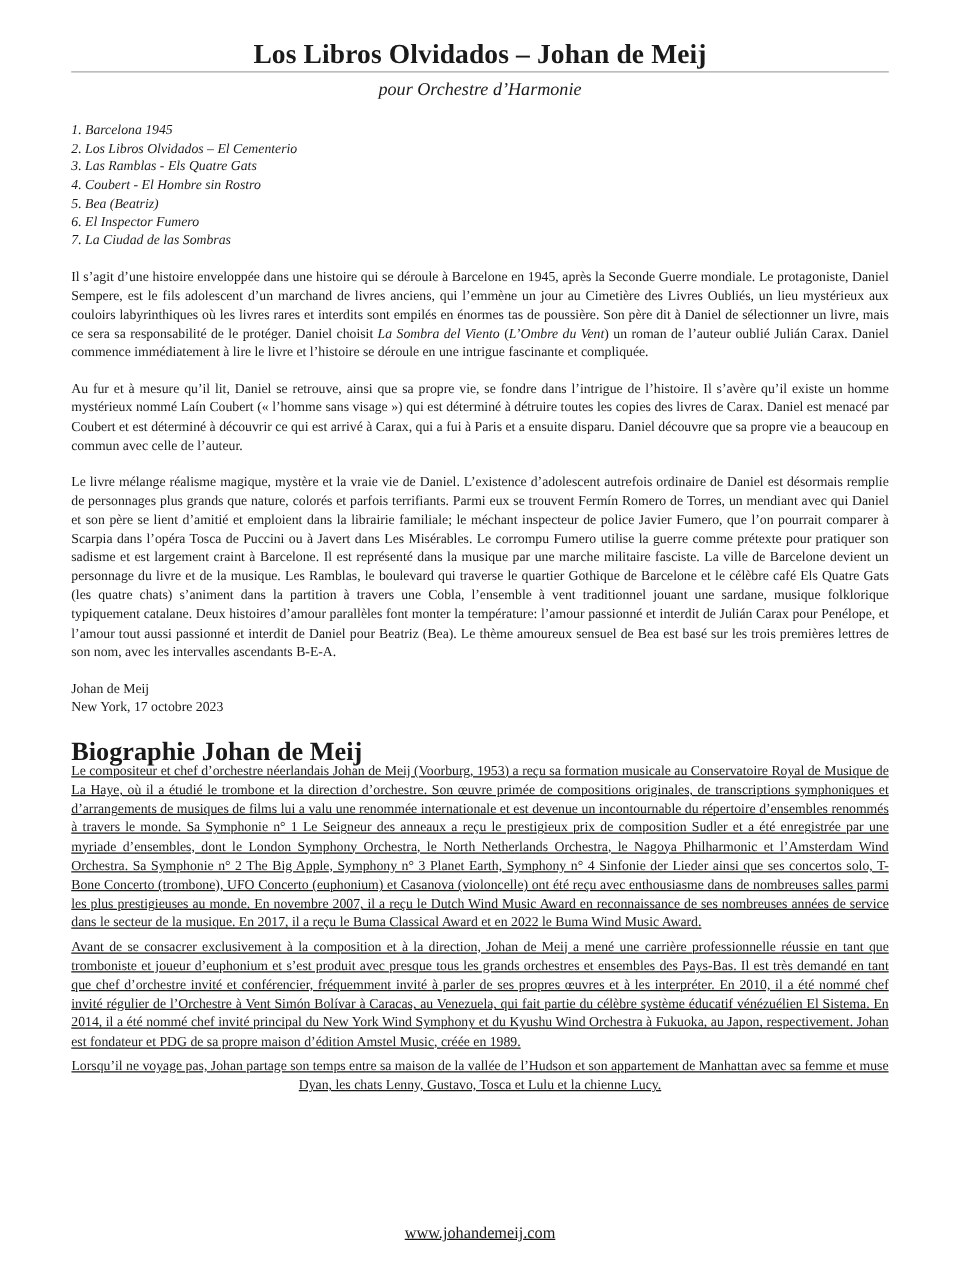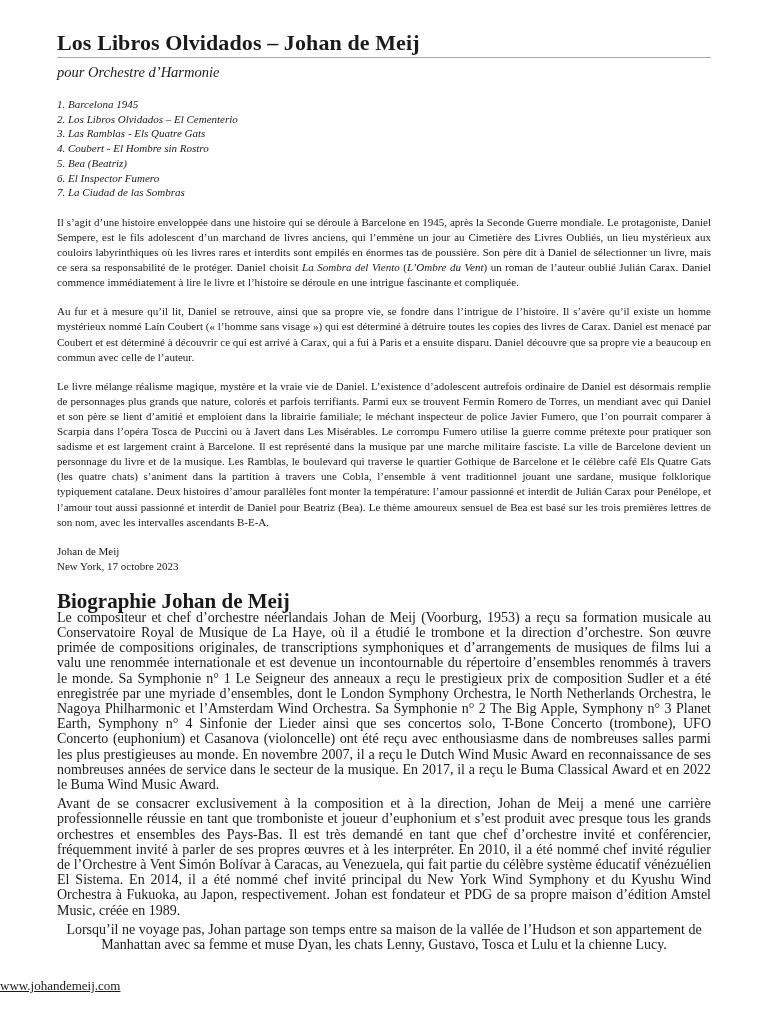--- a/index.html
+++ b/index.html
@@ -1,33 +1,33 @@
 <!DOCTYPE html>
 <html><head>
   <meta charset="utf-8">
   <style>
     html, body { margin: 0; padding: 0; background: #ffffff; }
     body { width: 768px; height: 1024px; position: relative; overflow: hidden;
       font-family: "DejaVu Serif", "Liberation Serif", serif; color: #1a1a1a; }
     .page { position: absolute; left: 57px; top: 30px; width: 654px; }
     .title { font-family: "Liberation Serif", serif; font-weight: bold; font-size: 22px;
-      line-height: 26px; margin: 0; padding-bottom: 1px; border-bottom: 1px solid #a8a8a8; letter-spacing: 0.1px; }
-    .subtitle { font-family: "Liberation Serif", serif; font-style: italic; font-size: 14.5px; margin: 5px 0 16px 0; line-height: 18px; }
+      line-height: 26px; margin: 0; padding-bottom: 1px; border-bottom: 1px solid #a8a8a8; letter-spacing: 0.1px; text-align: center; }
+    .subtitle { font-family: "Liberation Serif", serif; font-style: italic; font-size: 14.5px; margin: 5px 0 16px 0; line-height: 18px; text-align: center; }
     .movements { list-style: none; margin: 15px 0 0 0; padding: 0; font-family: "Liberation Serif", serif;
       font-style: italic; font-size: 11px; line-height: 14.7px; }
     .para { font-family: "Liberation Serif", serif; font-size: 11px; line-height: 15.1px; margin: 0; text-align: justify; }
     .para.first { margin-top: 15px; }
     .para + .para { margin-top: 14px; }
     .para .ital { font-style: italic; }
     .signature { font-family: "Liberation Serif", serif; font-size: 11px; line-height: 15px; margin-top: 14px; }
     .bio-heading { font-family: "Liberation Serif", serif; font-weight: bold; font-size: 21px; line-height: 18px; margin: 18px 0 0 0; }
-    .bio-para { font-family: "Liberation Serif", serif; font-size: 14px; line-height: 15.2px; margin: 0; text-align: justify; }
+    .bio-para { font-family: "Liberation Serif", serif; font-size: 11px; line-height: 15.2px; margin: 0; text-align: justify; text-decoration: underline; }
     .bio-para + .bio-para { margin-top: 4px; }
     .bio-para.last { text-align: center; }
-    .footer { position: absolute; left: 0; width: 768px; top: 975px; text-align: left; }
+    .footer { position: absolute; left: 0; width: 768px; top: 975px; text-align: center; }
     .footer a { font-family: "Liberation Serif", serif; font-size: 13px; color: #1a1a1a; text-decoration: underline; }
   </style>
 </head>
 <body>
 
 <div class="page">
   <h1 class="title">Los Libros Olvidados – Johan de Meij</h1>
   <p class="subtitle">pour Orchestre d’Harmonie</p>
 
   <ul class="movements">

